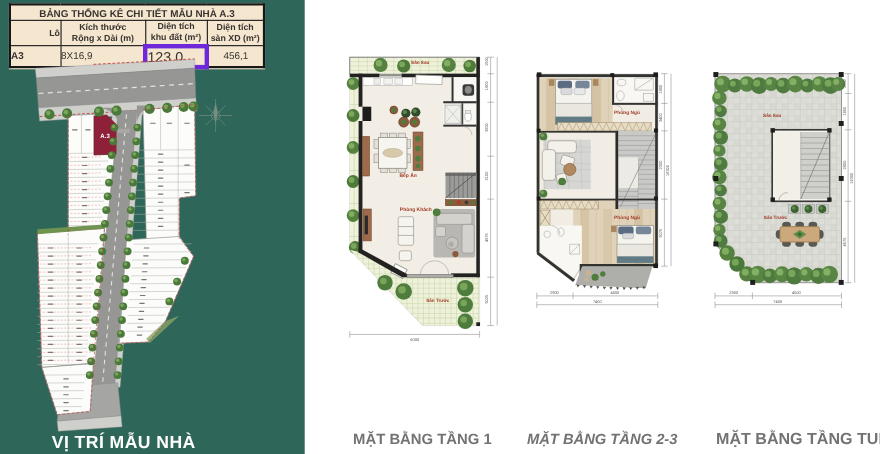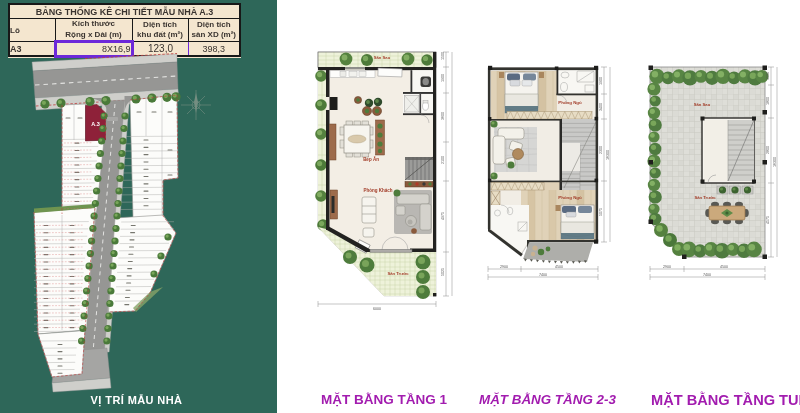--- a/index.html
+++ b/index.html
@@ -1,20 +1,20 @@
 <!DOCTYPE html>
 <html><head>
 <meta charset="utf-8">
 <style>
   html,body{margin:0;padding:0;}
   body{width:800px;height:413px;overflow:hidden;background:#fff;
        font-family:"Liberation Sans", sans-serif;}
   #page{position:relative;width:800px;height:413px;}
   .abs{position:absolute;}
-  .cap{position:absolute;font-weight:bold;font-size:15px;color:#a21caf;white-space:nowrap;}
+  .cap{position:absolute;font-weight:bold;font-size:15px;color:#737373;white-space:nowrap;}
   td{padding:0;}
 </style>
 </head>
 <body>
 <div id="page">
 
 <div class="abs" style="left:0;top:0;width:277px;height:413px;background:#2e6759;"></div>
 
 <div class="abs" style="left:8px;top:3px;width:206px;">
 <table style="border-collapse:collapse;width:231px;table-layout:fixed;background:#f4e6cf;border:2px solid #181818;color:#3a3430;">
@@ -22,30 +22,30 @@
           <col style="width:46px">
           <col style="width:77px">
           <col style="width:56px">
           <col style="width:52px">
         </colgroup>
   <tbody>
           <tr>
             <td colspan="4" style="border:1px solid #181818;height:13px;text-align:center;font-weight:bold;font-size:9px;">BẢNG THỐNG KÊ CHI TIẾT MẪU NHÀ A.3</td>
           </tr>
   <tr>
-    <td style="border:1px solid #181818;width:45px;height:22px;text-align:left;font-weight:bold;font-size:8px;">Lô</td>
+    <td style="border:1px solid #181818;width:45px;height:22px;text-align:right;font-weight:bold;font-size:8px;">Lô</td>
     <td style="border:1px solid #181818;width:76px;text-align:center;font-weight:bold;font-size:8px;line-height:1.3;white-space:nowrap;margin-left:32px;">Kích thước<br>Rộng x Dài (m)</td>
     <td style="border:1px solid #181818;width:56px;text-align:center;font-weight:bold;font-size:8px;line-height:1.3;white-space:nowrap;">Diện tích<br>khu đất (m²)</td>
     <td style="border:1px solid #181818;text-align:center;font-weight:bold;font-size:8px;line-height:1.3;white-space:nowrap;">Diện tích<br>sàn XD (m²)</td>
   </tr>
   <tr>
     <td style="border:1px solid #181818;height:13px;font-weight:bold;font-size:9px;">A3</td>
-    <td style="border:3px solid #6d28d9;text-align:right;font-size:9px;">8X16,9</td>
-    <td style="border:1px solid #6d28d9;text-align:center;font-size:10px;">123,0</td>
-    <td style="border:1px solid #181818;text-align:center;font-size:9px;">398,3</td>
+    <td style="border:1px solid #6d28d9;text-align:left;font-size:9px;">8X16,9</td>
+    <td style="border:4px solid #6d28d9;font-size:13px;">123,0</td>
+    <td style="border:1px solid #181818;text-align:center;font-size:9px;">456,1</td>
   </tr>
 </tbody>
       </table>
 </div>
 
 <svg class="abs" style="left:0;top:0;" width="277" height="413" viewBox="0 0 277 413">
 
 <polygon points="32,62 177,54 177,62 33,71" fill="#cfcfcb" stroke="#999" stroke-width="0.4"></polygon>
 
 <polygon points="33,71 177,62 178,89 35,98" fill="#969694" stroke="#888" stroke-width="0.4"></polygon>
@@ -374,21 +374,21 @@
 <g stroke="#87988c" stroke-width="0.6" opacity="0.8">
 <line x1="196" y1="90" x2="196" y2="120"></line>
 <line x1="181" y1="105" x2="211" y2="105"></line>
 <line x1="187" y1="96" x2="205" y2="114"></line>
 <line x1="205" y1="96" x2="187" y2="114"></line>
 <circle cx="196" cy="105" r="4" fill="none"></circle>
 <path d="M196,93 l2,9 l-2,11 l-2,-11 z" fill="#87988c" stroke="none"></path>
 </g>
 </svg>
 
-<div class="cap" style="left:0;top:394px;width:225px;text-align:center;color:#fff;letter-spacing:.4px;font-size:11px;padding-left:24px;">VỊ TRÍ MẪU NHÀ</div>
+<div class="cap" style="left:0;top:394px;width:225px;text-align:center;color:#fff;letter-spacing:.4px;font-size:16px;">VỊ TRÍ MẪU NHÀ</div>
 
 <svg class="abs" style="left:300px;top:40px;" width="165" height="280" viewBox="0 0 165 280">
 
   <polygon points="18,12 136,12 136,256 84,256 18,187" fill="#f3eee5" stroke="#bbb" stroke-width="0.5"></polygon>
 
   <g>
     <rect x="18" y="12" width="118" height="15.5" fill="#eef2da"></rect>
     <g stroke="#c7d3a5" stroke-width="0.45">
       <line x1="18" y1="16" x2="136" y2="16"></line>
           <line x1="18" y1="20" x2="136" y2="20"></line>

